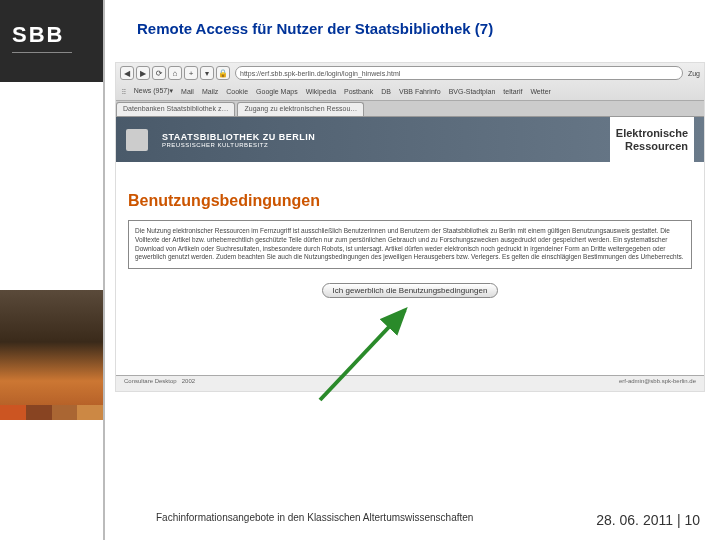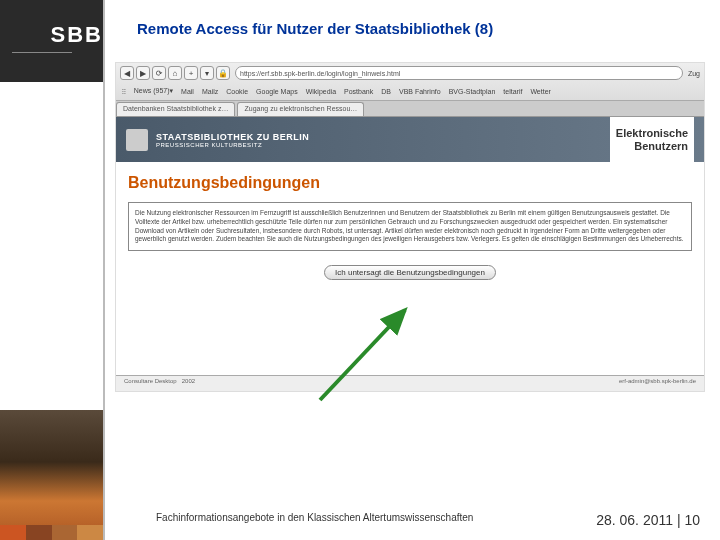--- a/index.html
+++ b/index.html
@@ -1,18 +1,18 @@
 <!DOCTYPE html>
 <html><head>
 <meta charset="utf-8">
 <style>
   * { margin: 0; padding: 0; box-sizing: border-box; }
   body { width: 720px; height: 540px; font-family: Verdana, Arial, sans-serif; background: #fff; position: relative; overflow: hidden; }
   
-  .sidebar { position: absolute; left: 0; top: 0; width: 103px; height: 540px; text-align: right; }
+  .sidebar { position: absolute; left: 0; top: 0; width: 103px; height: 420px; }
   .logo-box { width: 103px; height: 82px; background: #2a2a2a; color: #fff; display: flex; flex-direction: column; justify-content: center; padding-left: 12px; }
   .logo-sbb { font-size: 22px; font-weight: bold; letter-spacing: 2px; line-height: 1; }
   .logo-divider { width: 60px; height: 1px; background: #888; margin: 6px 0; }
   .logo-pk { font-size: 18px; letter-spacing: 3px; line-height: 1; }
   .sidebar-image { position: absolute; bottom: 0; left: 0; width: 103px; height: 130px; background: linear-gradient(to bottom, #5a4a3a, #3a2a1a 40%, #cc7733 70%, #aa5522); }
   .sidebar-stripes { display: flex; height: 15px; }
   .stripe { flex: 1; }
   .s1 { background: #cc5522; }
   .s2 { background: #884422; }
   .s3 { background: #aa6633; }
@@ -28,27 +28,27 @@
   .browser-row1 { display: flex; align-items: center; height: 20px; padding: 2px 4px; gap: 2px; font-size: 7px; color: #444; }
   .chrome-btn { width: 14px; height: 14px; border: 1px solid #999; border-radius: 3px; background: #f5f5f5; display: inline-flex; align-items: center; justify-content: center; font-size: 8px; }
   .url-bar { flex: 1; height: 14px; background: #fff; border: 1px solid #999; border-radius: 7px; padding: 0 4px; font-size: 7px; line-height: 14px; margin: 0 3px; color: #555; }
   .browser-row2 { display: flex; align-items: center; height: 16px; padding: 0 6px; gap: 8px; font-size: 7px; color: #444; }
   .bm { white-space: nowrap; }
   
   .browser-tabs { display: flex; height: 16px; background: #ccc; border-bottom: 1px solid #999; font-size: 7px; }
   .tab { background: #eee; border: 1px solid #999; border-bottom: none; padding: 2px 6px; margin-right: 2px; margin-top: 1px; border-radius: 3px 3px 0 0; color: #555; white-space: nowrap; }
   
   .page-header { height: 45px; background: linear-gradient(to right, #4a5a6a, #6a7a8a); color: #fff; display: flex; align-items: center; justify-content: space-between; padding: 0 10px; position: relative; }
-  .ph-left { display: flex; align-items: center; gap: 8px; }
+  .ph-left { display: flex; align-items: center; gap: 14px; }
   .ph-logo { width: 22px; height: 22px; background: #ccc; border-radius: 2px; }
   .ph-title { font-size: 9px; font-weight: bold; letter-spacing: 0.5px; }
   .ph-sub { font-size: 6px; letter-spacing: 0.5px; }
   .ph-right { background: #fff; color: #333; font-weight: bold; font-size: 11px; text-align: right; padding: 10px 6px; line-height: 1.1; }
   
-  .page-body { padding: 6px 12px; }
+  .page-body { padding: 24px 12px; }
   .page-h1 { color: #cc5500; font-size: 16px; font-weight: bold; margin: 6px 0 10px 0; }
   .terms-box { border: 1px solid #888; padding: 6px; font-size: 6.5px; color: #444; line-height: 1.35; margin-bottom: 10px; }
   .accept-wrap { text-align: center; margin: 8px 0; }
   .accept-btn { font-size: 8px; border: 1px solid #888; background: linear-gradient(#fff,#ddd); border-radius: 9px; padding: 2px 10px; color: #333; display: inline-block; }
   
   .page-footer { position: absolute; bottom: 0; left: 0; right: 0; height: 16px; background: #eee; border-top: 1px solid #aaa; font-size: 6px; color: #666; padding: 2px 8px; display: flex; justify-content: space-between; }
   
   .arrow { position: absolute; left: 205px; top: 300px; pointer-events: none; }
   
   .slide-footer { position: absolute; bottom: 12px; left: 32px; right: 20px; display: flex; justify-content: space-between; font-size: 10px; color: #333; margin-left: 19px; }
@@ -69,21 +69,21 @@
         <div class="stripe s2"></div>
         <div class="stripe s3"></div>
         <div class="stripe s4"></div>
     </div>
   </div>
 </div>
 
 <div class="vline"></div>
 
 <div class="main">
-  <div class="slide-title">Remote Access für Nutzer der Staatsbibliothek (8)</div>
+  <div class="slide-title">Remote Access für Nutzer der Staatsbibliothek (7)</div>
 
   <div class="browser-shot">
     <div class="browser-chrome">
       <div class="browser-row1">
         <span class="chrome-btn">◀</span>
         <span class="chrome-btn">▶</span>
         <span class="chrome-btn">⟳</span>
         <span class="chrome-btn">⌂</span>
         <span class="chrome-btn">+</span>
         <span class="chrome-btn">▾</span>
@@ -115,29 +115,29 @@
     <div class="page-header">
       <div class="ph-left">
         <div class="ph-logo"></div>
         <div>
           <div class="ph-title">STAATSBIBLIOTHEK ZU BERLIN</div>
           <div class="ph-sub">PREUSSISCHER KULTURBESITZ</div>
         </div>
       </div>
       <div class="ph-right">
         <div>Elektronische</div>
-        <div>Benutzern</div>
+        <div>Ressourcen</div>
       </div>
     </div>
 
     <div class="page-body">
       <div class="page-h1">Benutzungsbedingungen</div>
       <div class="terms-box">Die Nutzung elektronischer Ressourcen im Fernzugriff ist ausschließlich Benutzerinnen und Benutzern der Staatsbibliothek zu Berlin mit einem gültigen Benutzungsausweis gestattet. Die Volltexte der Artikel bzw. urheberrechtlich geschützte Teile dürfen nur zum persönlichen Gebrauch und zu Forschungszwecken ausgedruckt oder gespeichert werden. Ein systematischer Download von Artikeln oder Suchresultaten, insbesondere durch Robots, ist untersagt. Artikel dürfen weder elektronisch noch gedruckt in irgendeiner Form an Dritte weitergegeben oder gewerblich genutzt werden. Zudem beachten Sie auch die Nutzungsbedingungen des jeweiligen Herausgebers bzw. Verlegers. Es gelten die einschlägigen Bestimmungen des Urheberrechts.</div>
       <div class="accept-wrap">
-        <span class="accept-btn">Ich untersagt die Benutzungsbedingungen</span>
+        <span class="accept-btn">Ich gewerblich die Benutzungsbedingungen</span>
       </div>
     </div>
 
     <div class="page-footer">
       <span><span>Consultare Desktop</span> &nbsp; <span>2002</span></span>
       <span>erf-admin@sbb.spk-berlin.de</span>
     </div>
   </div>
 
   <svg class="arrow" width="120" height="110">

